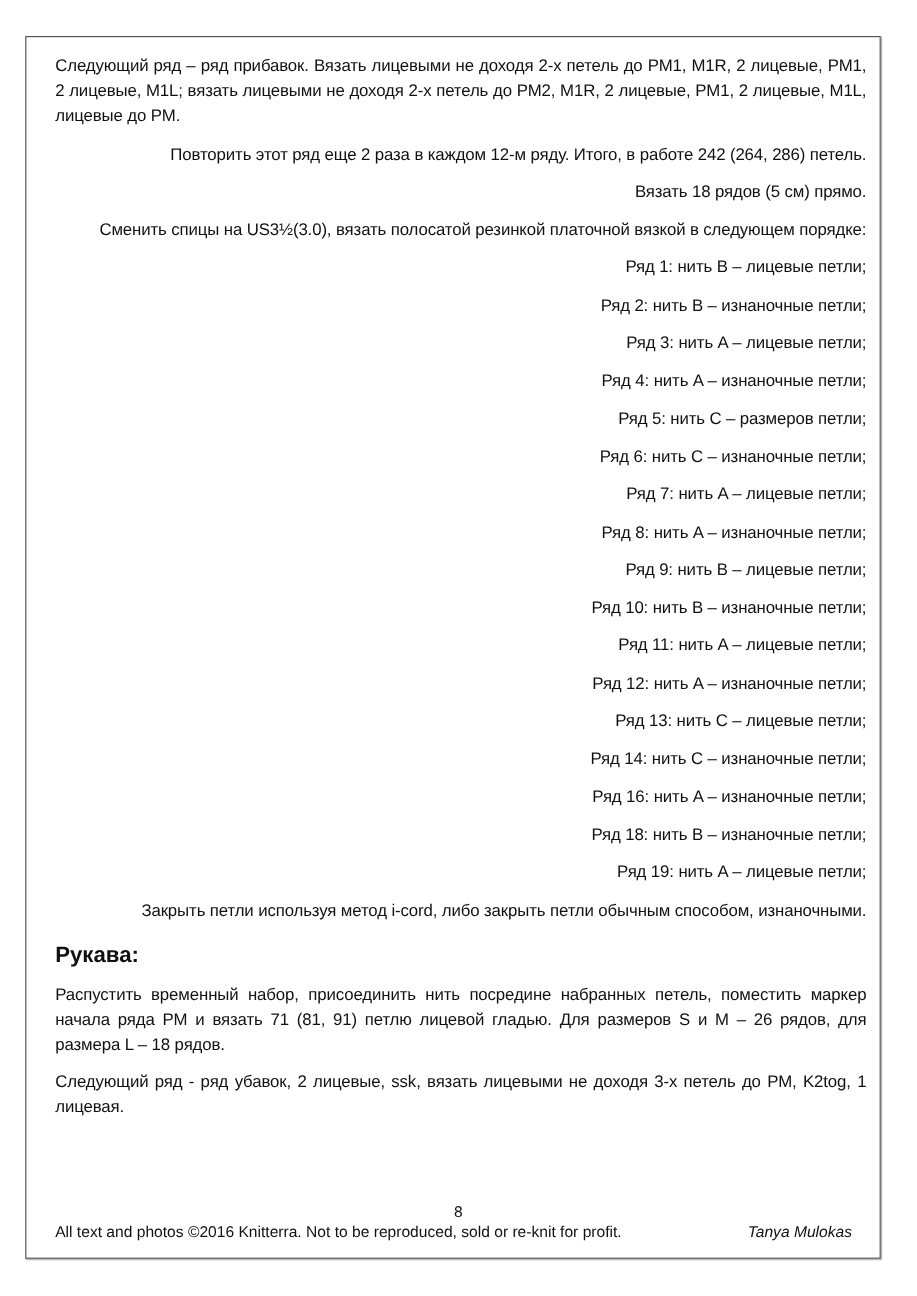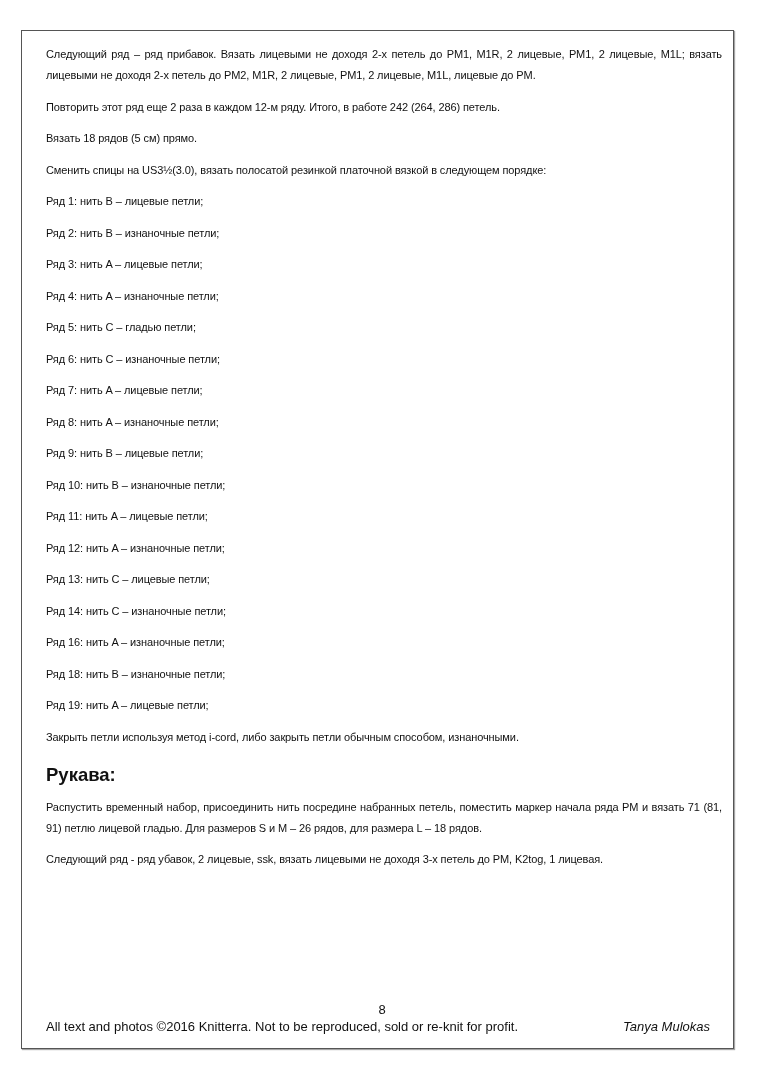--- a/index.html
+++ b/index.html
@@ -25,28 +25,28 @@
       box-shadow: 1px 1px 1px rgba(0,0,0,0.35);
       box-sizing: border-box;
     }
     .content {
       position: absolute;
       left: 46px;
       top: 44px;
       width: 676px;
     }
     .para {
-      font-size: 11px;
+      font-size: 14px;
       line-height: 21px;
       margin: 0 0 10.5px 0;
       text-align: justify;
       letter-spacing: -0.1px;
     }
     .para.single {
-      text-align: left;
+      text-align: right;
     }
     .row-list .para {
       margin-bottom: 10.5px;
     }
     .heading {
       font-size: 18.5px;
       font-weight: bold;
       line-height: 24px;
       margin: 15px 0 10px 0;
     }
@@ -83,21 +83,21 @@
   <p class="para">Следующий ряд – ряд прибавок. Вязать лицевыми не доходя 2-х петель до PM1, M1R, 2 лицевые, PM1, 2 лицевые, M1L; вязать лицевыми не доходя 2-х петель до PM2, M1R, 2 лицевые, PM1, 2 лицевые, M1L, лицевые до PM.</p>
   <p class="para single">Повторить этот ряд еще 2 раза в каждом 12-м ряду. Итого, в работе 242 (264, 286) петель.</p>
   <p class="para single">Вязать 18 рядов (5 см) прямо.</p>
   <p class="para single">Сменить спицы на US3½(3.0), вязать полосатой резинкой платочной вязкой в следующем порядке:</p>
 
   <div class="row-list">
     <p class="para single">Ряд 1: нить B – лицевые петли;</p>
     <p class="para single">Ряд 2: нить B – изнаночные петли;</p>
     <p class="para single">Ряд 3: нить A – лицевые петли;</p>
     <p class="para single">Ряд 4: нить A – изнаночные петли;</p>
-    <p class="para single">Ряд 5: нить C – гладью петли;</p>
+    <p class="para single">Ряд 5: нить C – размеров петли;</p>
     <p class="para single">Ряд 6: нить C – изнаночные петли;</p>
     <p class="para single">Ряд 7: нить A – лицевые петли;</p>
     <p class="para single">Ряд 8: нить A – изнаночные петли;</p>
     <p class="para single">Ряд 9: нить B – лицевые петли;</p>
     <p class="para single">Ряд 10: нить B – изнаночные петли;</p>
     <p class="para single">Ряд 11: нить A – лицевые петли;</p>
     <p class="para single">Ряд 12: нить A – изнаночные петли;</p>
     <p class="para single">Ряд 13: нить C – лицевые петли;</p>
     <p class="para single">Ряд 14: нить C – изнаночные петли;</p>
     <p class="para single">Ряд 16: нить A – изнаночные петли;</p>

